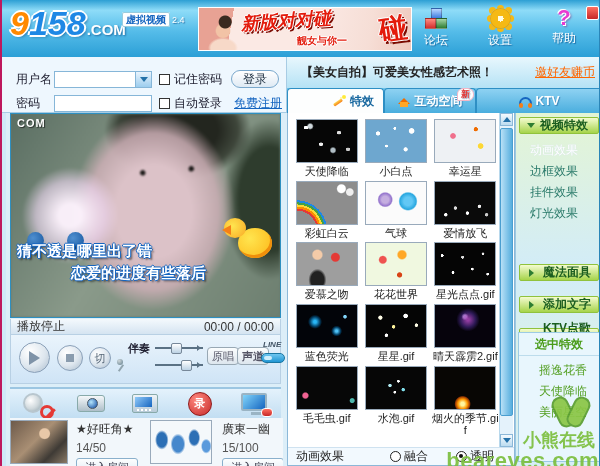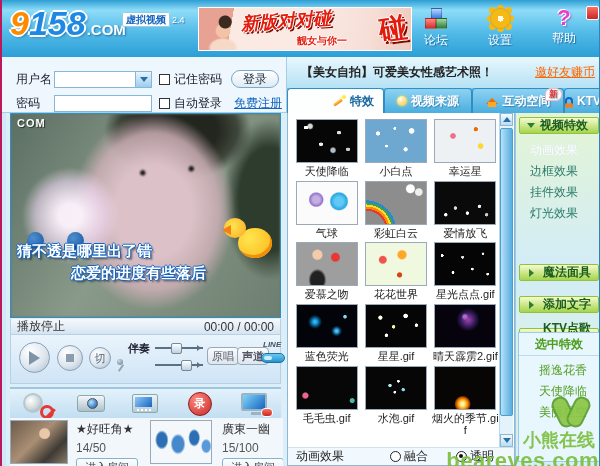--- a/index.html
+++ b/index.html
@@ -368,24 +368,20 @@
   <div id="announce" data-interactable="false">
     <span class="antext" data-interactable="false">【美女自拍】可爱美女性感艺术照！</span>
     <a class="anlink" data-interactable="true">邀好友赚币</a>
   </div>
 
   <div id="tabs" data-interactable="false">
     <div class="tab tab1 active" data-interactable="true">
       <span class="icon-wand" data-interactable="false"></span>
       <span data-interactable="false">特效</span>
     </div>
-    <div class="tab tab2" data-interactable="true">
-      <span class="icon-bulb" data-interactable="false"></span>
-      <span data-interactable="false">视频来源</span>
-    </div>
     <div class="tab tab3" data-interactable="true">
       <span class="icon-house" data-interactable="false"></span>
       <span data-interactable="false">互动空间</span>
       <span class="badge-new" data-interactable="false">新</span>
     </div>
     <div class="tab tab4" data-interactable="true">
       <span class="icon-phones" data-interactable="false"></span>
       <span data-interactable="false">KTV</span>
     </div>
   </div>
@@ -481,26 +477,26 @@
         </div>
       <div class="cell" data-interactable="true">
           <div class="thumb t2" data-interactable="true"></div>
           <div class="clabel" data-interactable="false">小白点</div>
         </div>
       <div class="cell" data-interactable="true">
           <div class="thumb t3" data-interactable="true"></div>
           <div class="clabel" data-interactable="false">幸运星</div>
         </div>
       <div class="cell" data-interactable="true">
+          <div class="thumb t4" data-interactable="true"></div>
+          <div class="clabel" data-interactable="false">彩虹白云</div>
+        </div>
+      <div class="cell" data-interactable="true">
           <div class="thumb t5" data-interactable="true"></div>
           <div class="clabel" data-interactable="false">气球</div>
-        </div>
-      <div class="cell" data-interactable="true">
-          <div class="thumb t4" data-interactable="true"></div>
-          <div class="clabel" data-interactable="false">彩虹白云</div>
         </div>
       <div class="cell" data-interactable="true">
           <div class="thumb t6" data-interactable="true"></div>
           <div class="clabel" data-interactable="false">爱情放飞</div>
         </div>
       <div class="cell" data-interactable="true">
           <div class="thumb t7" data-interactable="true"></div>
           <div class="clabel" data-interactable="false">爱慕之吻</div>
         </div>
       <div class="cell" data-interactable="true">

